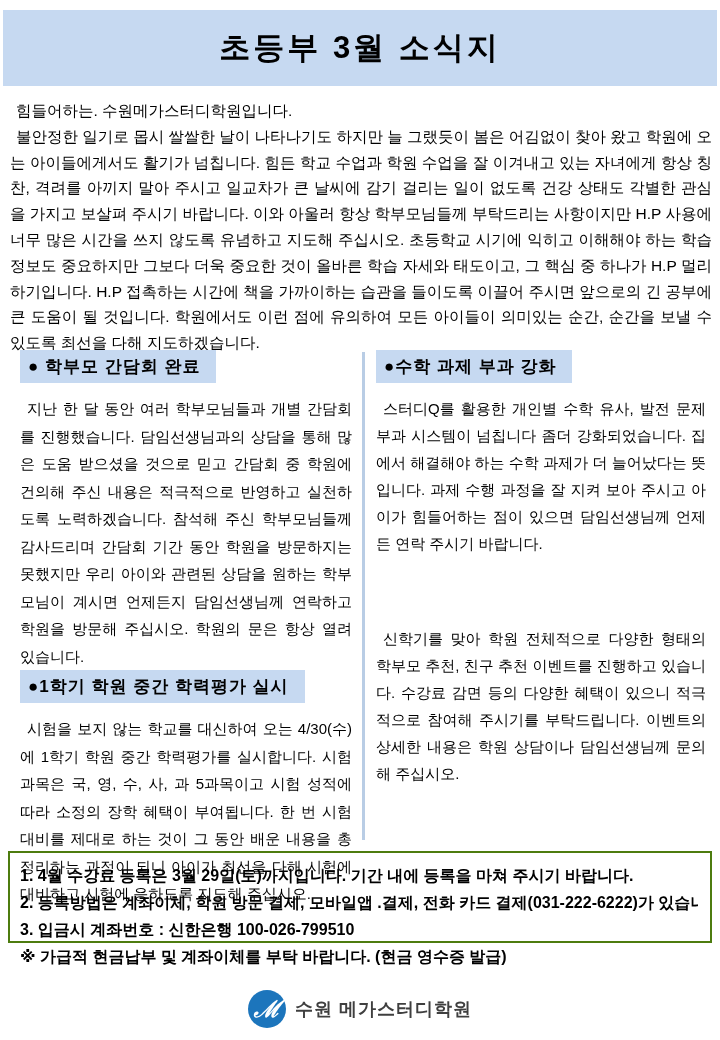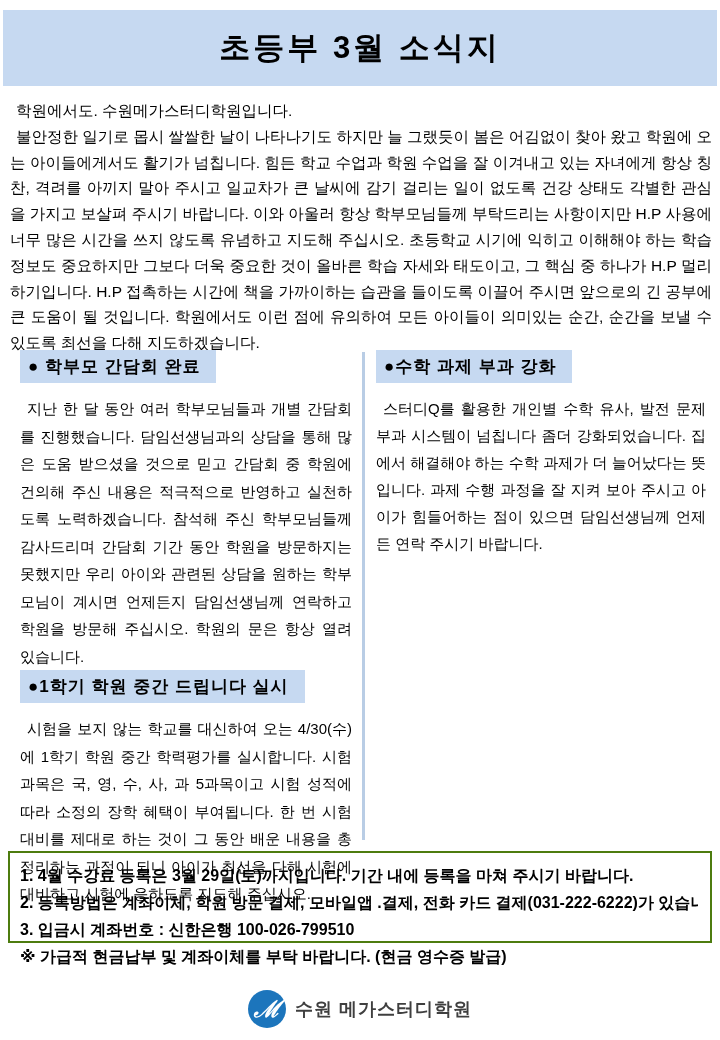--- a/index.html
+++ b/index.html
@@ -78,45 +78,46 @@
 </head>
 <body>
 
 <div class="page">
 
   <div class="banner">
     <h1>초등부  3월 소식지</h1>
   </div>
 
   <div class="intro">
-    <span class="greet">학원에서도. 수원메가스터디학원입니다.</span>
+    <span class="greet">힘들어하는. 수원메가스터디학원입니다.</span>
     <p>불안정한 일기로 몹시 쌀쌀한 날이 나타나기도 하지만 늘 그랬듯이 봄은 어김없이 찾아 왔고 학원에 오는 아이들에게서도 활기가 넘칩니다.  힘든 학교 수업과 학원 수업을 잘 이겨내고 있는 자녀에게 항상 칭찬, 격려를 아끼지 말아 주시고 일교차가 큰 날씨에 감기 걸리는 일이 없도록 건강 상태도 각별한 관심을 가지고 보살펴 주시기 바랍니다. 이와 아울러 항상 학부모님들께 부탁드리는 사항이지만 H.P 사용에 너무 많은 시간을 쓰지 않도록 유념하고 지도해 주십시오.  초등학교 시기에 익히고 이해해야 하는 학습 정보도 중요하지만 그보다 더욱 중요한 것이 올바른 학습 자세와 태도이고, 그 핵심 중 하나가 H.P 멀리하기입니다.  H.P 접촉하는 시간에 책을 가까이하는 습관을 들이도록 이끌어 주시면 앞으로의 긴 공부에 큰 도움이 될 것입니다.  학원에서도 이런 점에 유의하여 모든 아이들이 의미있는 순간, 순간을 보낼 수 있도록 최선을 다해 지도하겠습니다.</p>
   </div>
 
   <div class="columns">
 
     <div class="col-left">
       <div class="section-block first">
         <div class="sec-title">●  학부모 간담회 완료</div>
         <p class="sec-body">지난 한 달 동안 여러 학부모님들과 개별 간담회를 진행했습니다.  담임선생님과의 상담을 통해 많은 도움 받으셨을 것으로 믿고 간담회 중 학원에 건의해 주신 내용은 적극적으로 반영하고 실천하도록 노력하겠습니다.  참석해 주신 학부모님들께 감사드리며 간담회 기간 동안 학원을 방문하지는 못했지만 우리 아이와 관련된 상담을 원하는 학부모님이 계시면 언제든지 담임선생님께 연락하고 학원을 방문해 주십시오.  학원의 문은 항상 열려 있습니다.</p>
       </div>
       <div class="section-block">
-        <div class="sec-title">●1학기 학원 중간 드립니다 실시</div>
+        <div class="sec-title">●1학기 학원 중간 학력평가 실시</div>
         <p class="sec-body">시험을 보지 않는 학교를 대신하여 오는 4/30(수)에 1학기 학원 중간 학력평가를 실시합니다.  시험 과목은 국, 영, 수, 사, 과 5과목이고 시험 성적에 따라 소정의 장학 혜택이 부여됩니다.  한 번 시험 대비를 제대로 하는 것이 그 동안 배운 내용을 총정리하는 과정이 되니 아이가 최선을 다해 시험에 대비하고 시험에 응하도록 지도해 주십시오.</p>
       </div>
     </div>
 
     <div class="divider"></div>
 
     <div class="col-right">
       <div class="section-block first">
         <div class="sec-title">●수학 과제 부과 강화</div>
         <p class="sec-body">스터디Q를 활용한 개인별 수학 유사, 발전 문제 부과 시스템이 넘칩니다 좀더 강화되었습니다.  집에서 해결해야 하는 수학 과제가 더 늘어났다는 뜻입니다. 과제 수행 과정을 잘 지켜 보아 주시고 아이가 힘들어하는 점이 있으면 담임선생님께 언제든 연락 주시기 바랍니다.</p>
       </div>
       <div class="section-block">
+        <p class="sec-body">신학기를 맞아 학원 전체적으로 다양한 형태의 학부모 추천, 친구 추천 이벤트를 진행하고 있습니다.  수강료 감면 등의 다양한 혜택이 있으니 적극적으로 참여해 주시기를 부탁드립니다.  이벤트의 상세한 내용은 학원 상담이나 담임선생님께 문의해 주십시오.</p>
       </div>
     </div>
 
   </div>
 
   <div class="notice">
     <div class="nline">1. 4월 수강료 등록은 3월 29일(토)까지입니다. 기간 내에 등록을 마쳐 주시기 바랍니다.</div>
     <div class="nline">2. 등록방법은 계좌이체, 학원 방문 결제, 모바일앱 .결제, 전화 카드 결제(031-222-6222)가 있습니다.</div>
     <div class="nline">3. 입금시 계좌번호 : 신한은행 100-026-799510</div>
     <div class="nline">※ 가급적 현금납부 및 계좌이체를 부탁 바랍니다. (현금 영수증 발급)</div>

